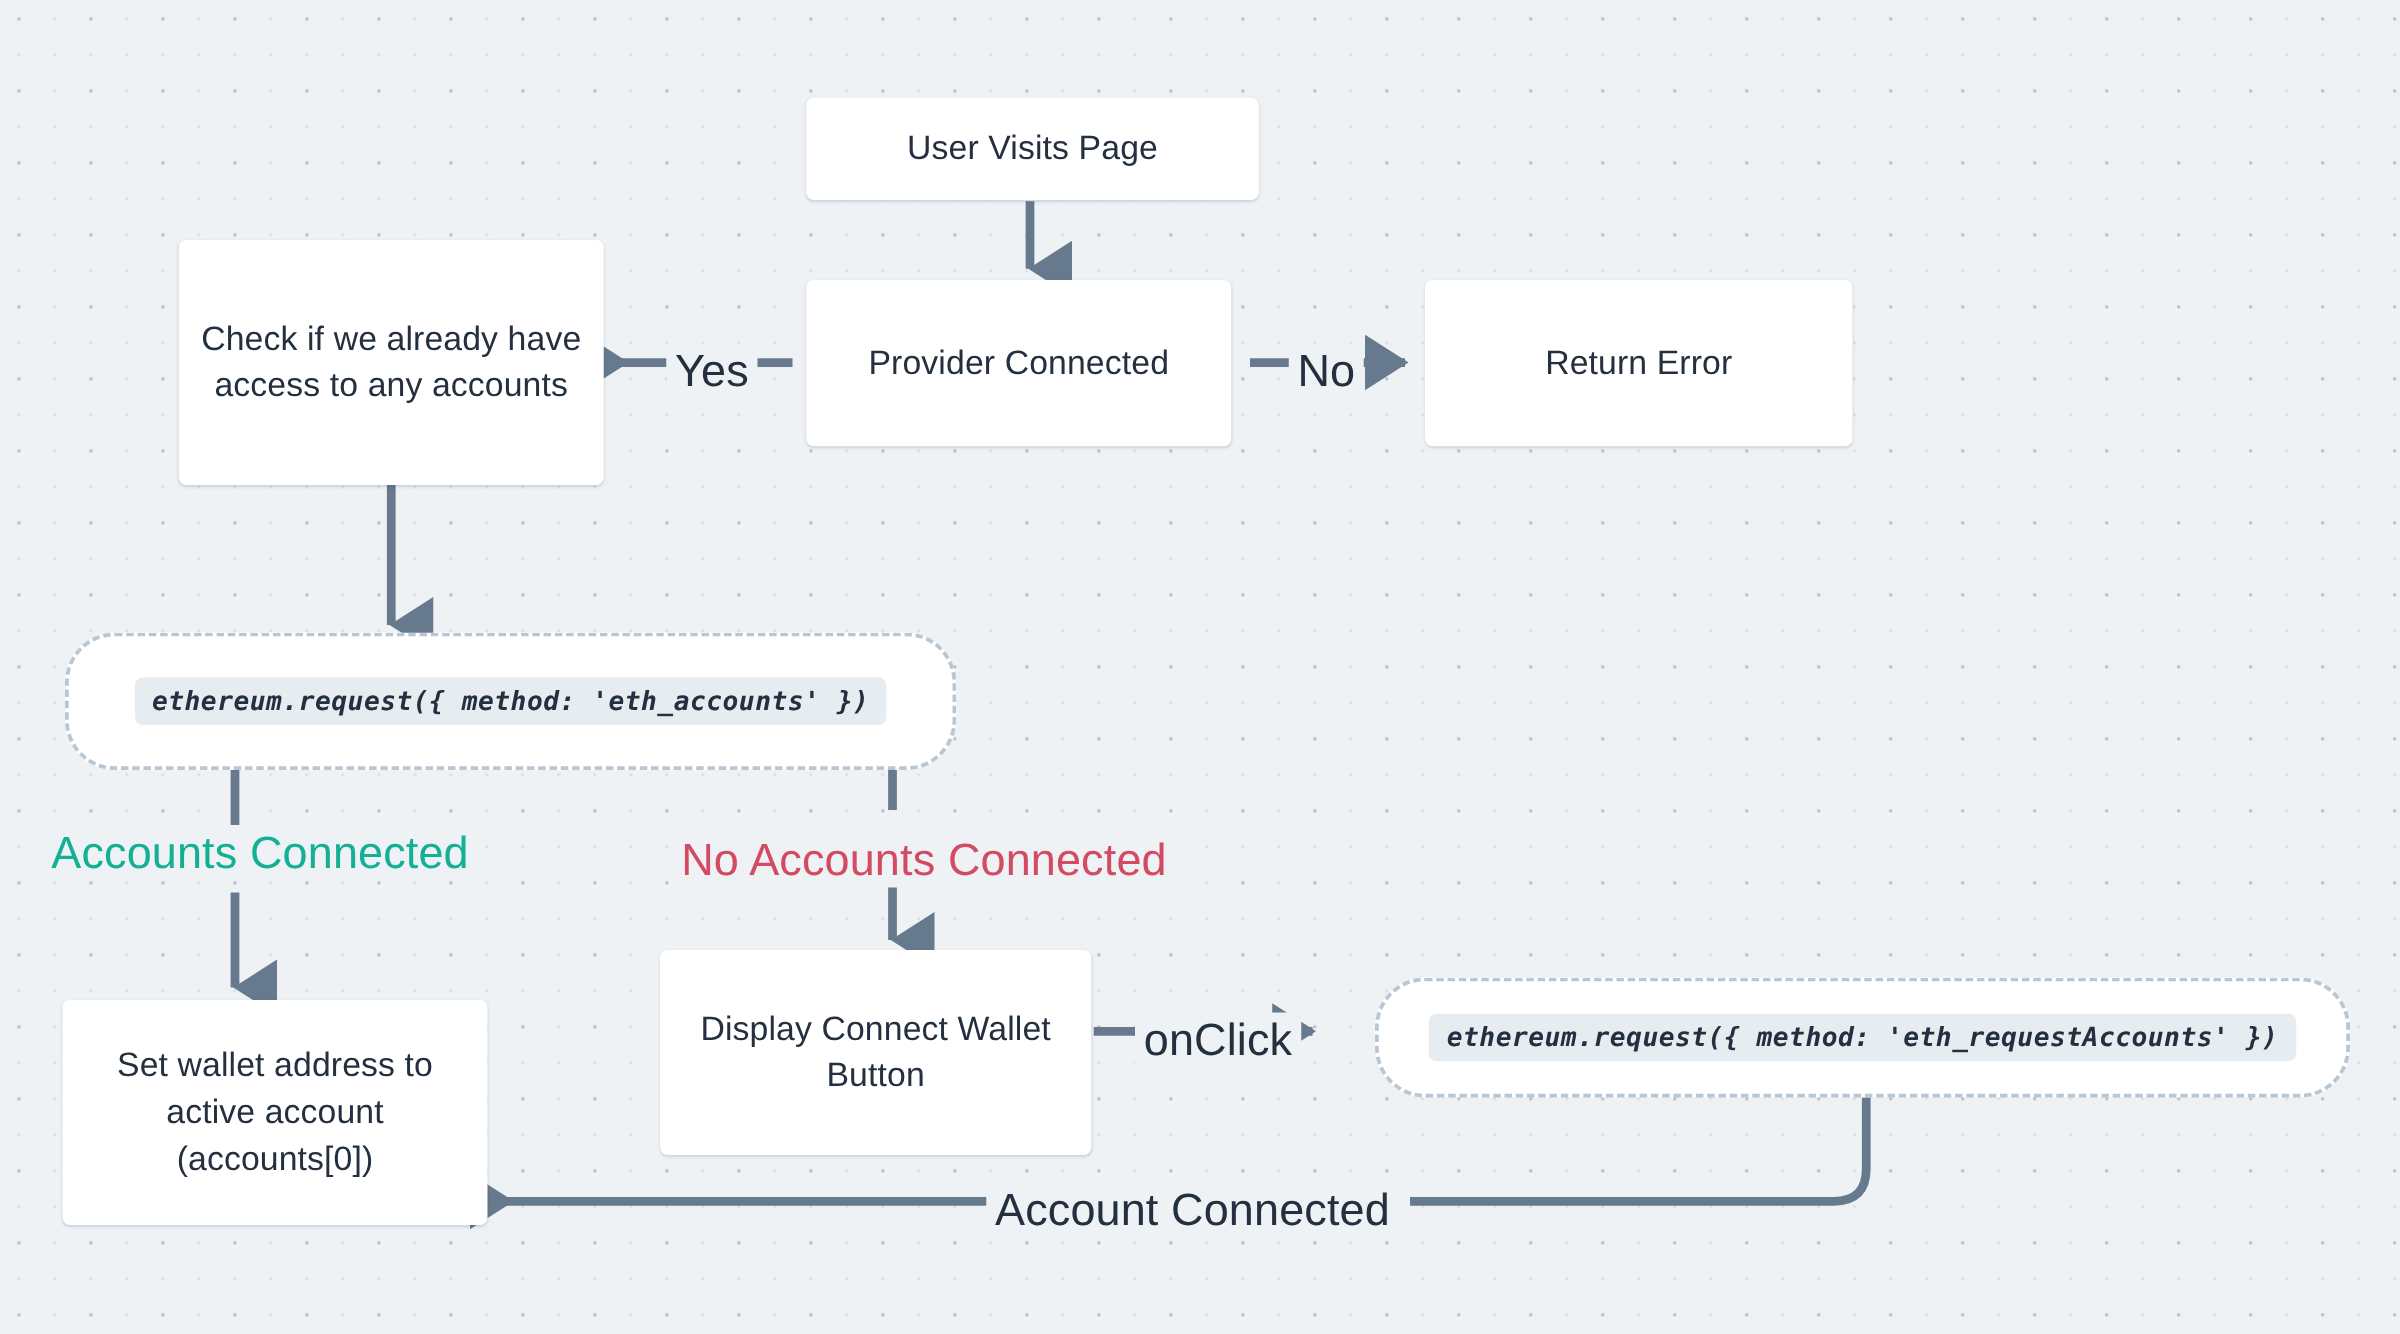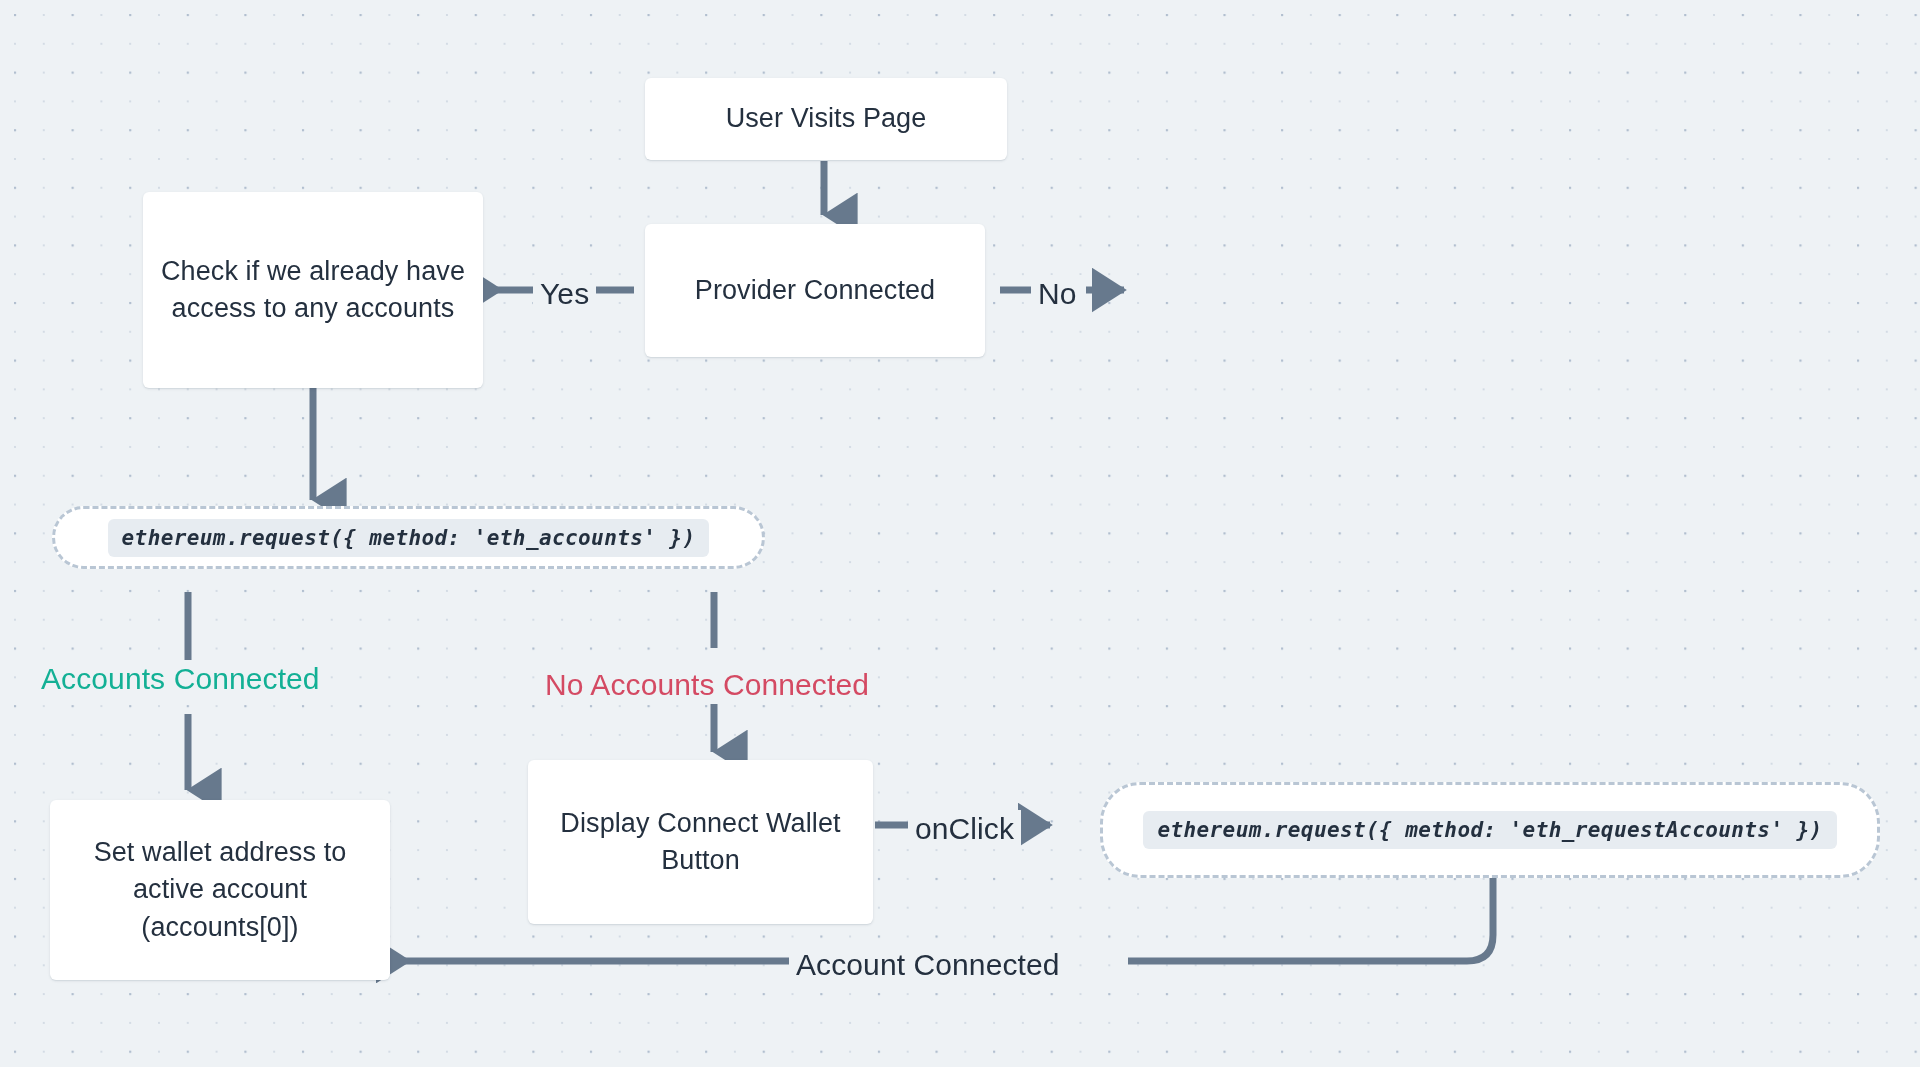--- a/index.html
+++ b/index.html
@@ -78,21 +78,21 @@
     color: #24303f;
     white-space: nowrap;
     letter-spacing: 0.4px;
   }
 
   
   .edge-label {
     position: absolute;
     background: #eef2f5;
     color: #24303f;
-    font-size: 30px;
+    font-size: 36px;
     line-height: 1;
     padding: 4px 7px;
     white-space: nowrap;
     letter-spacing: 0.1px;
   }
   .edge-label.teal  { color: #13b095; }
   .edge-label.red   { color: #d44a63; }
 </style>
 </head>
 <body>
@@ -143,30 +143,33 @@
   </div>
 
   <div class="node" style="left:645px; top:224px; width:340px; height:133px;">
     <span>Provider Connected</span>
   </div>
 
   <div class="node" style="left:143px; top:192px; width:340px; height:196px;">
     <span>Check if we already have access to any accounts</span>
   </div>
 
+  <div class="node" style="left:1140px; top:224px; width:342px; height:133px;">
+    <span>Return Error</span>
+  </div>
 
   <div class="node" style="left:528px; top:760px; width:345px; height:164px;">
     <span>Display Connect Wallet Button</span>
   </div>
 
   <div class="node" style="left:50px; top:800px; width:340px; height:180px;">
     <span>Set wallet address to active account (accounts[0])</span>
   </div>
 
-  <div class="code-node" style="left:52px; top:506px; width:713px; height:63px;">
+  <div class="code-node" style="left:52px; top:506px; width:713px; height:110px;">
     <span class="code-text">ethereum.request({ method: 'eth_accounts' })</span>
   </div>
 
   <div class="code-node" style="left:1100px; top:782px; width:780px; height:96px;">
     <span class="code-text">ethereum.request({ method: 'eth_requestAccounts' })</span>
   </div>
 
   <div class="edge-label" style="left:533px; top:275px;">
     <span>Yes</span>
   </div>

